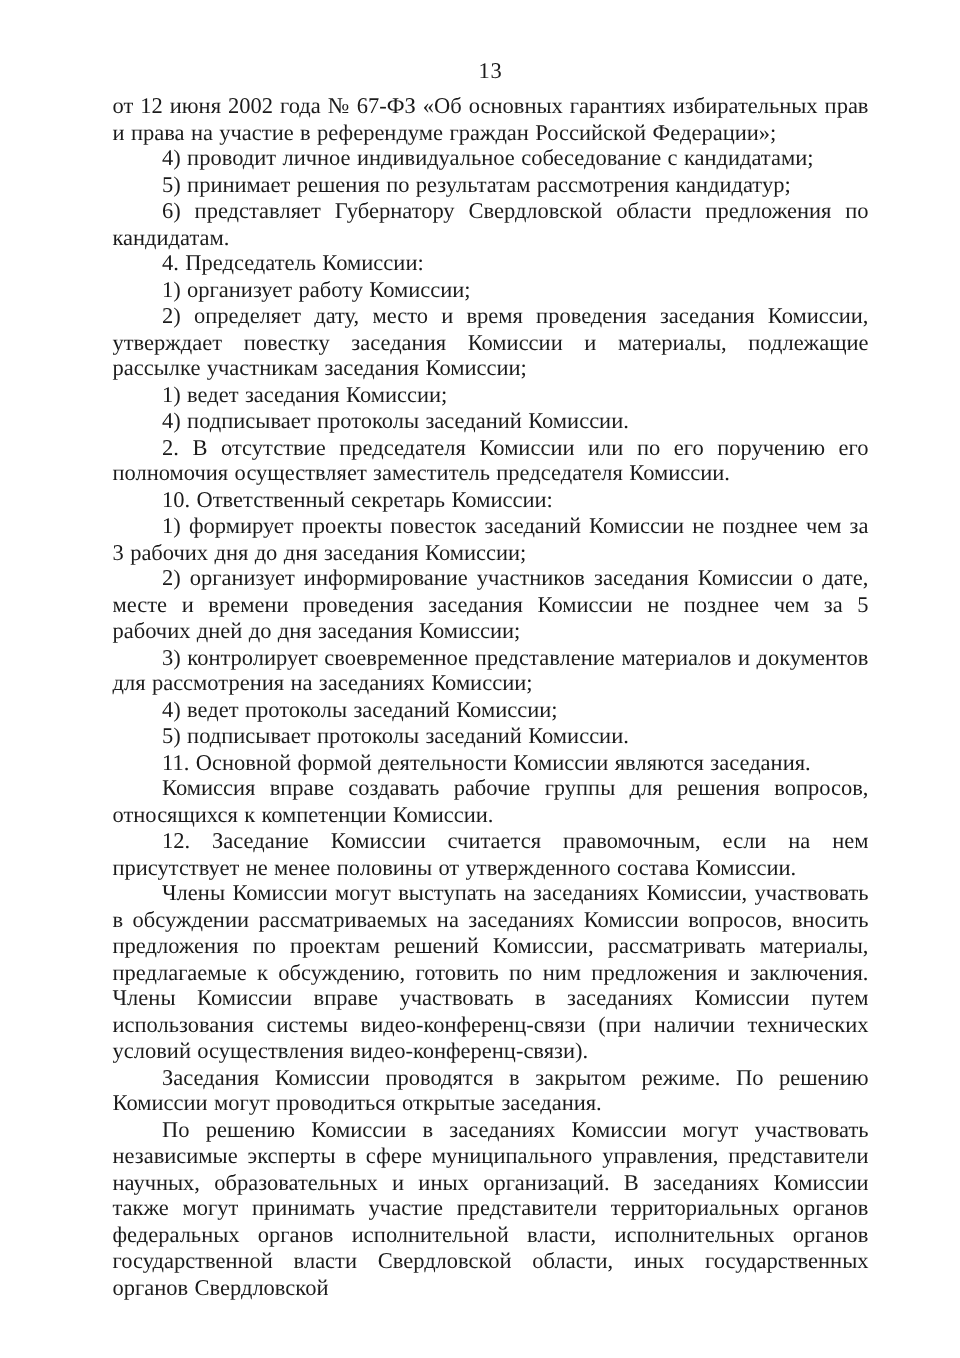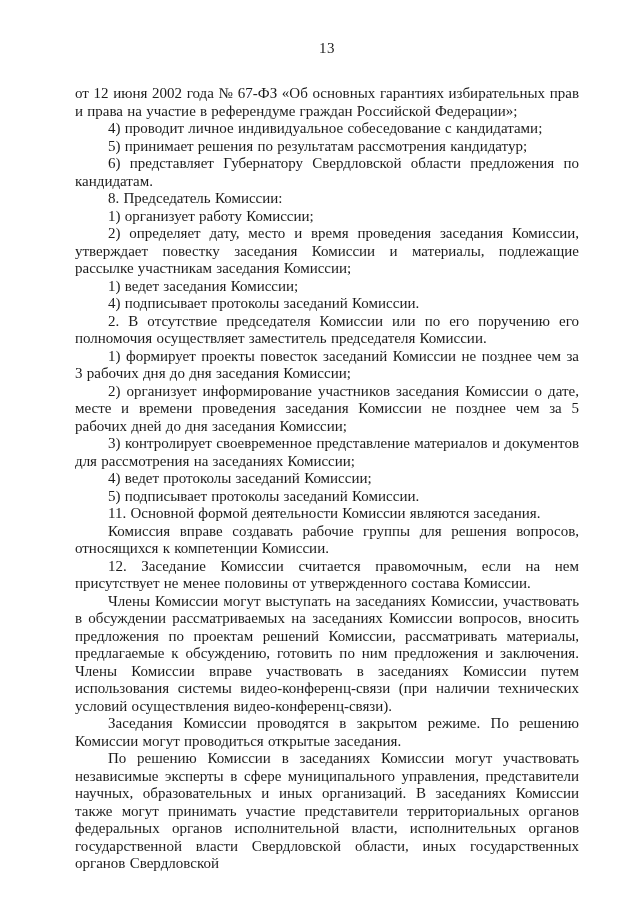--- a/index.html
+++ b/index.html
@@ -19,21 +19,21 @@
     overflow: hidden;
   }
   .page-number {
     text-align: center;
     font-size: 15px;
     line-height: 17px;
     letter-spacing: 0.5px;
     color: #1b1b1b;
   }
   .doc {
-    margin-top: 28px;
+    margin-top: 6px;
     font-size: 15px;
     line-height: 17.5px;
     text-align: justify;
     text-justify: inter-word;
     hyphens: none;
     word-spacing: 0.5px;
   }
   .doc p {
     margin: 0;
     padding: 0;
@@ -46,26 +46,27 @@
 </head>
 <body>
 
 <div class="page">
   <div class="page-number">13</div>
   <div class="doc">
     <p class="no-indent">от 12 июня 2002 года № 67-ФЗ «Об основных гарантиях избирательных прав и права на участие в референдуме граждан Российской Федерации»;</p>
     <p>4) проводит личное индивидуальное собеседование с кандидатами;</p>
     <p>5) принимает решения по результатам рассмотрения кандидатур;</p>
     <p>6) представляет Губернатору Свердловской области предложения по кандидатам.</p>
-    <p>8. Председатель Комиссии:</p>
+    <p>4. Председатель Комиссии:</p>
     <p>1) организует работу Комиссии;</p>
     <p>2) определяет дату, место и время проведения заседания Комиссии, утверждает повестку заседания Комиссии и материалы, подлежащие рассылке участникам заседания Комиссии;</p>
     <p>1) ведет заседания Комиссии;</p>
     <p>4) подписывает протоколы заседаний Комиссии.</p>
     <p>2. В отсутствие председателя Комиссии или по его поручению его полномочия осуществляет заместитель председателя Комиссии.</p>
+    <p>10. Ответственный секретарь Комиссии:</p>
     <p>1) формирует проекты повесток заседаний Комиссии не позднее чем за 3 рабочих дня до дня заседания Комиссии;</p>
     <p>2) организует информирование участников заседания Комиссии о дате, месте и времени проведения заседания Комиссии не позднее чем за 5 рабочих дней до дня заседания Комиссии;</p>
     <p>3) контролирует своевременное представление материалов и документов для рассмотрения на заседаниях Комиссии;</p>
     <p>4) ведет протоколы заседаний Комиссии;</p>
     <p>5) подписывает протоколы заседаний Комиссии.</p>
     <p>11. Основной формой деятельности Комиссии являются заседания.</p>
     <p>Комиссия вправе создавать рабочие группы для решения вопросов, относящихся к компетенции Комиссии.</p>
     <p>12. Заседание Комиссии считается правомочным, если на нем присутствует не менее половины от утвержденного состава Комиссии.</p>
     <p>Члены Комиссии могут выступать на заседаниях Комиссии, участвовать в обсуждении рассматриваемых на заседаниях Комиссии вопросов, вносить предложения по проектам решений Комиссии, рассматривать материалы, предлагаемые к обсуждению, готовить по ним предложения и заключения. Члены Комиссии вправе участвовать в заседаниях Комиссии путем использования системы видео-конференц-связи (при наличии технических условий осуществления видео-конференц-связи).</p>
     <p>Заседания Комиссии проводятся в закрытом режиме. По решению Комиссии могут проводиться открытые заседания.</p>

